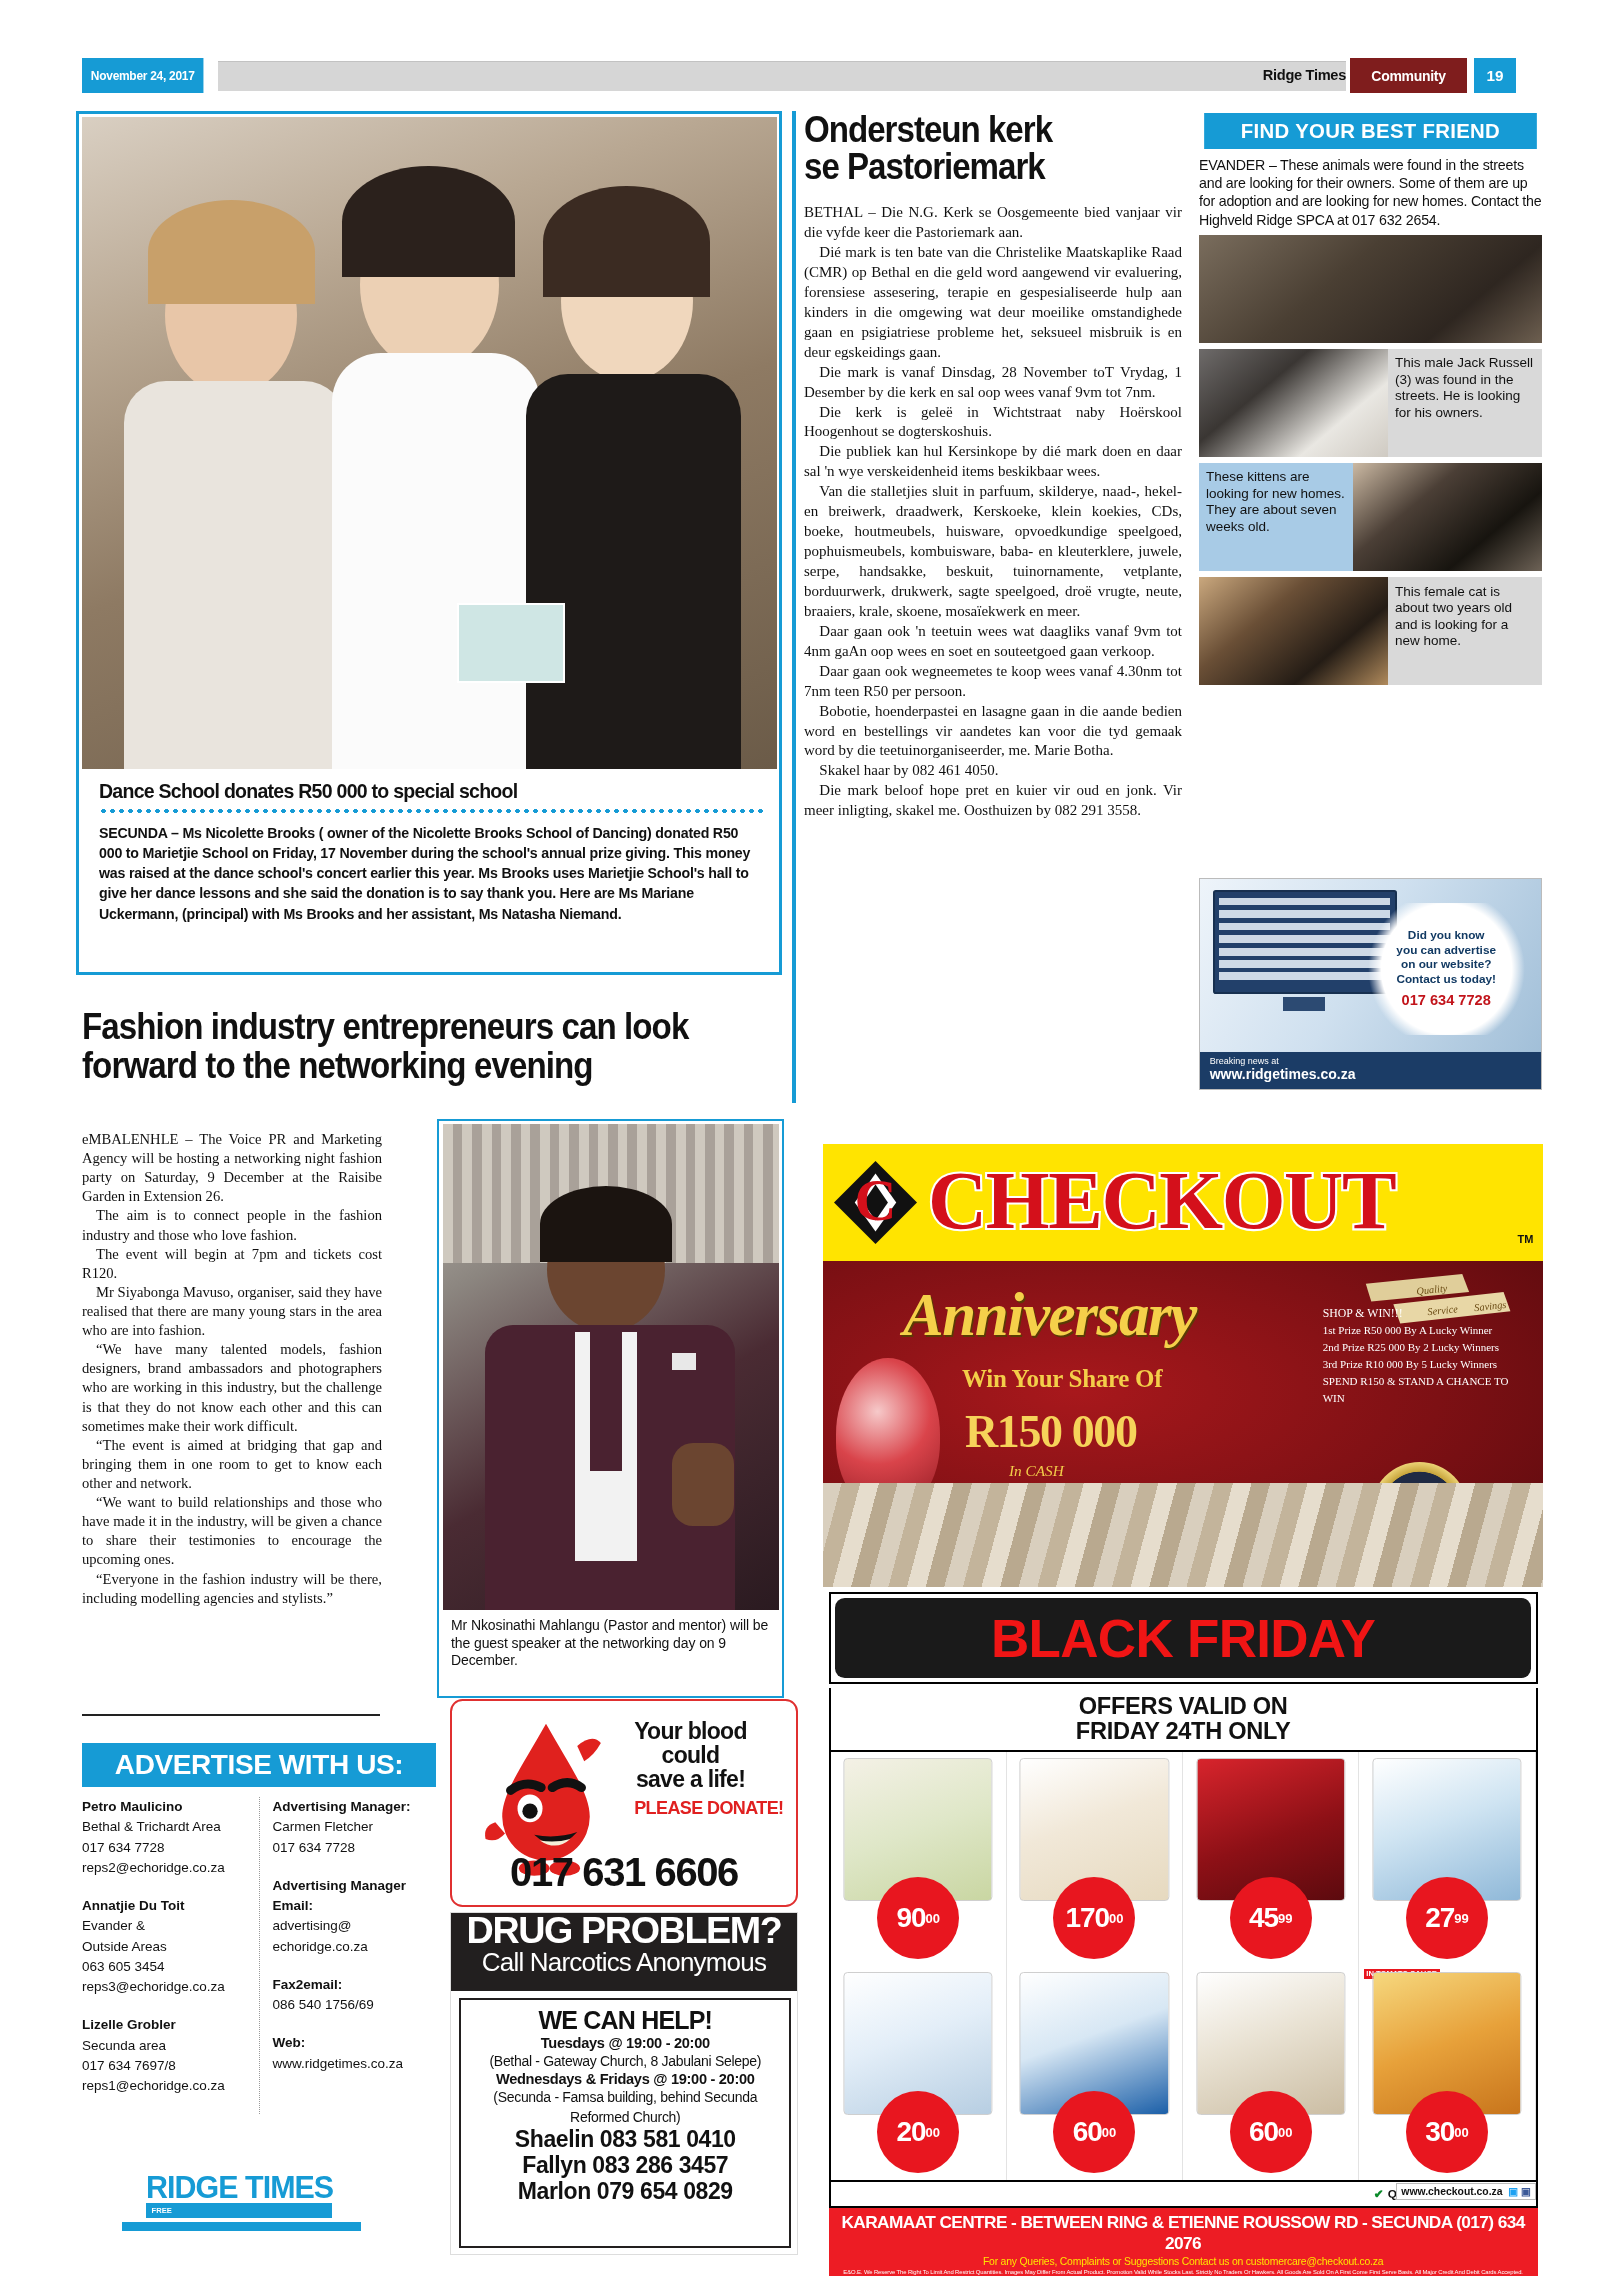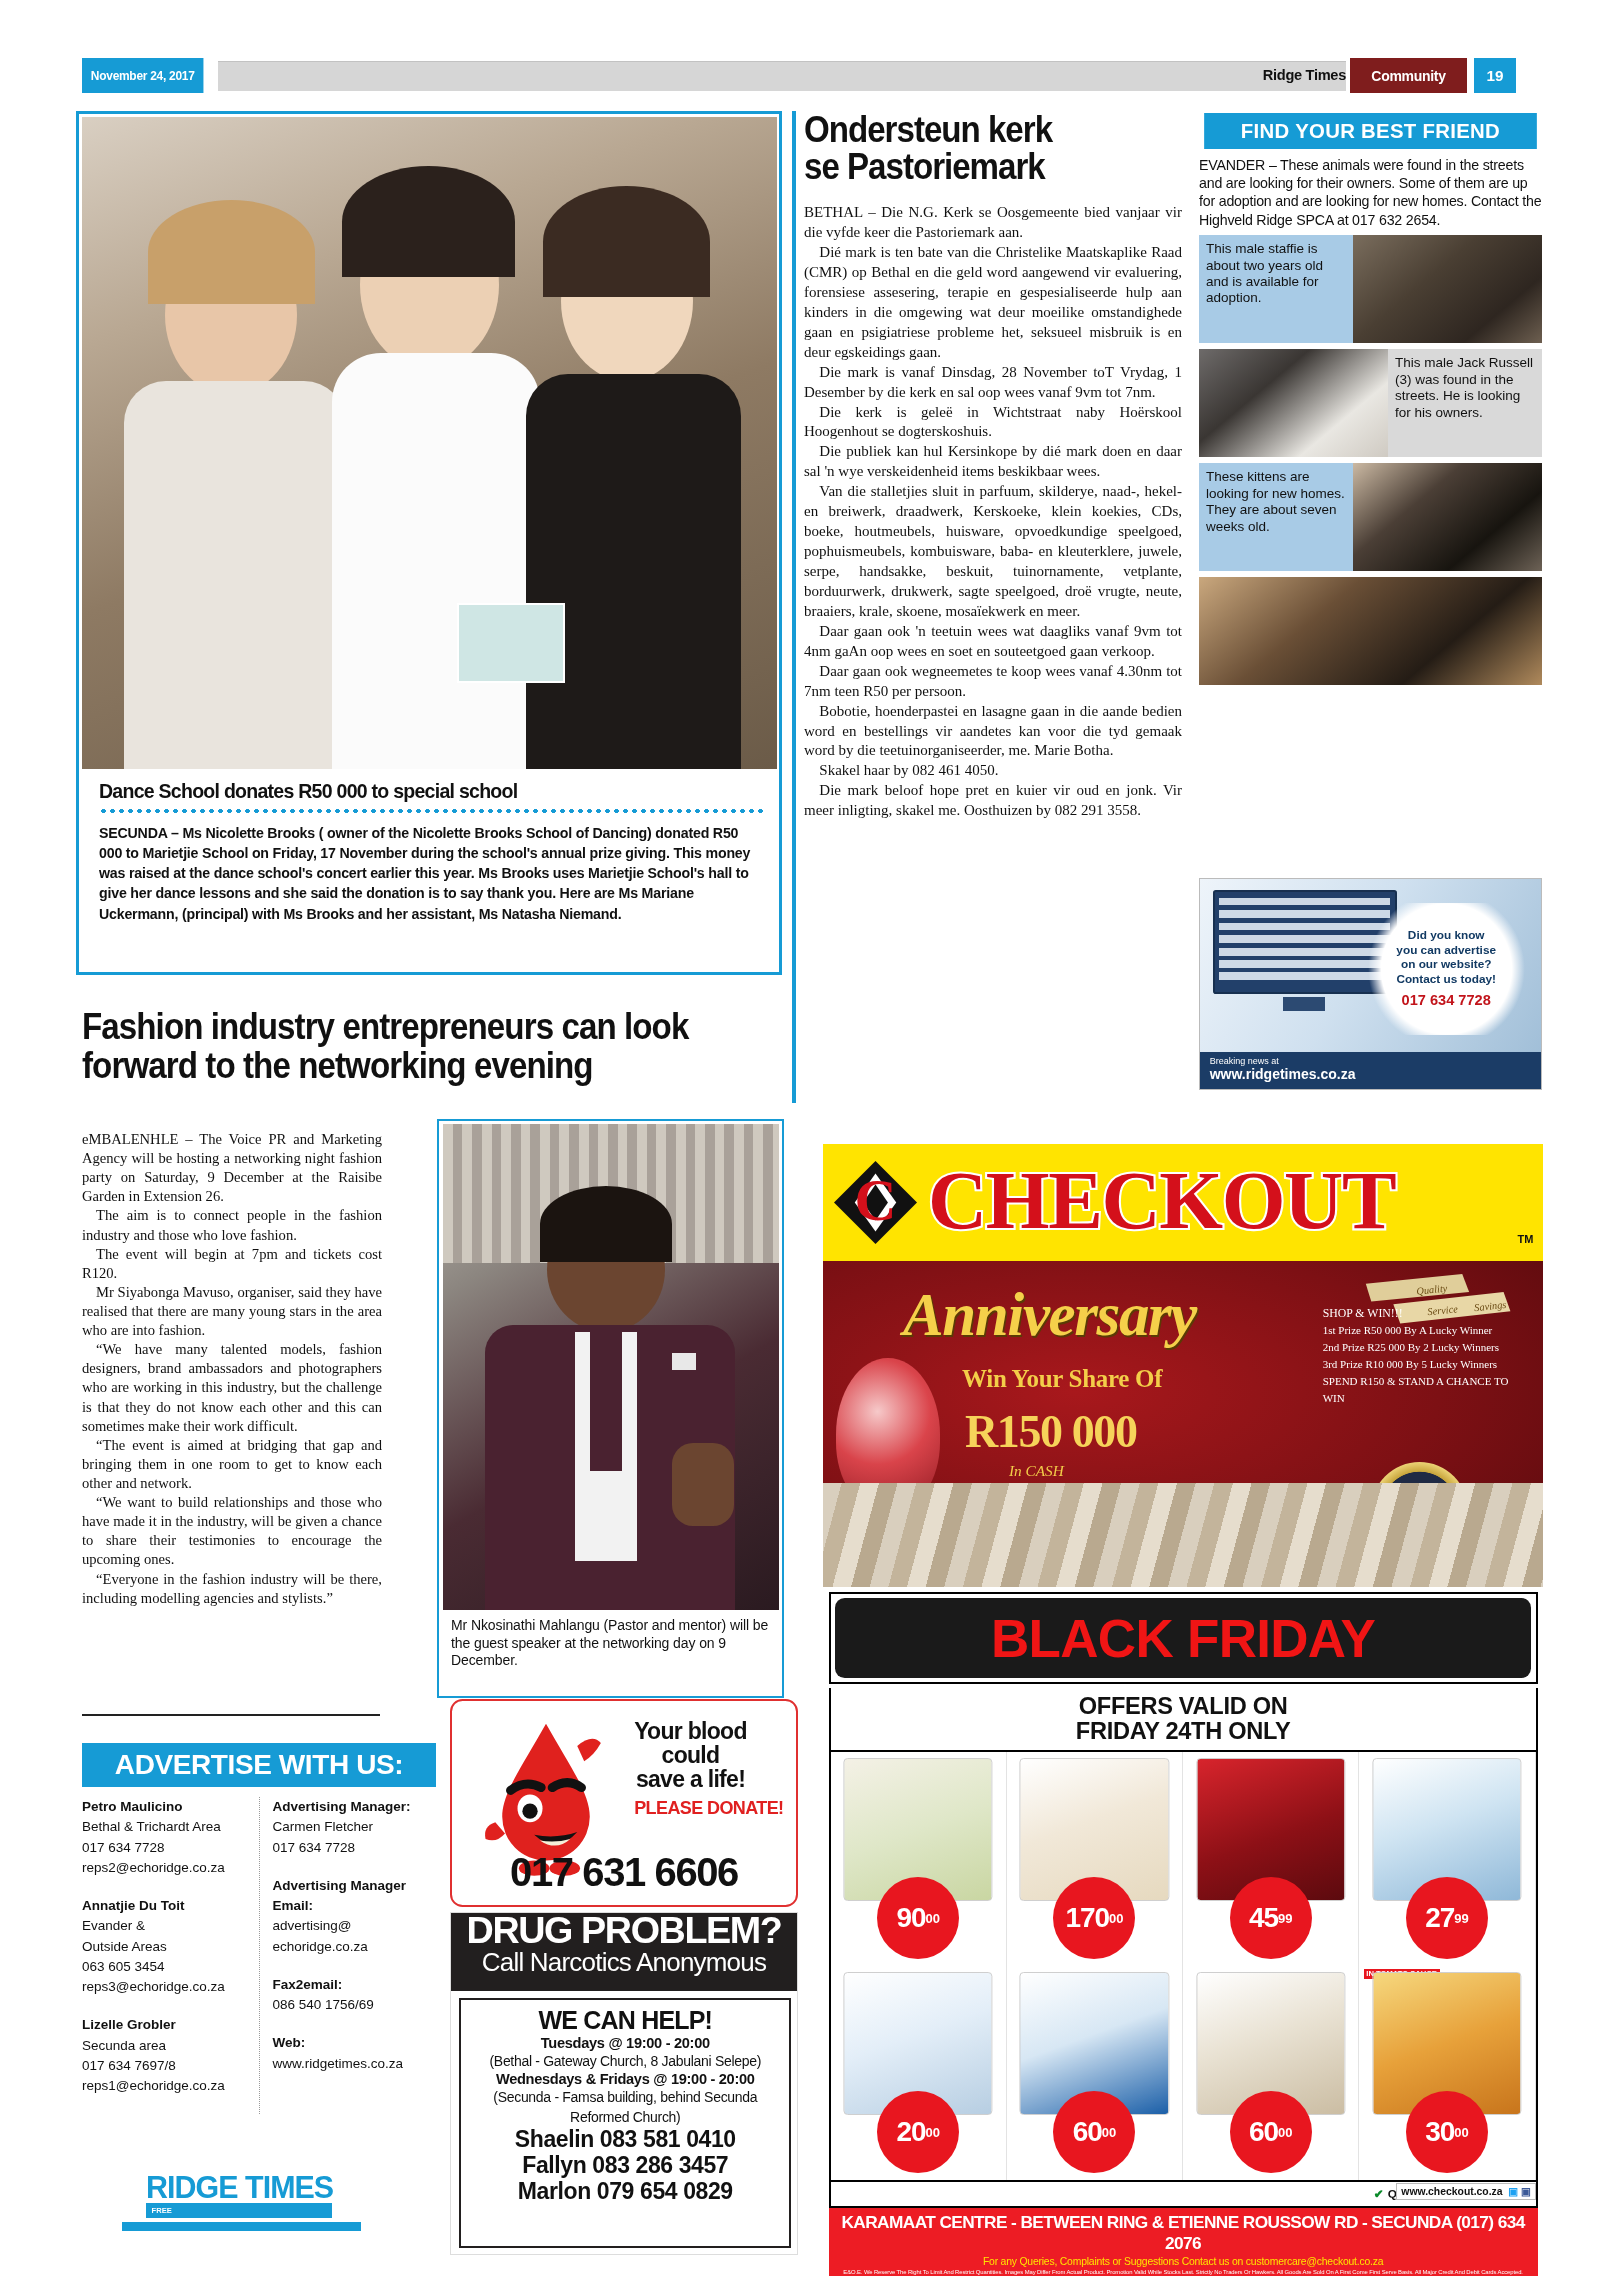--- a/index.html
+++ b/index.html
@@ -227,32 +227,32 @@
       <p>Skakel haar by 082 461 4050.</p>
       <p>Die mark beloof hope pret en kuier vir oud en jonk. Vir meer inligting, skakel me. Oosthuizen by 082 291 3558.</p>
     </div>
   </div>
 
   <div class="abs" id="spca">
     <div id="spca-head">FIND YOUR BEST FRIEND</div>
     <div id="spca-intro">EVANDER – These animals were found in the streets and are looking for their owners. Some of them are up for adoption and are looking for new homes. Contact the Highveld Ridge SPCA at 017 632 2654.</div>
 
     <div class="spca-row">
-      <div class="spca-cap blue">This male staffie is about two years old and is available for adoption.</div>
       <div class="spca-img img-dog1"></div>
     </div>
     <div class="spca-row rev">
       <div class="spca-cap grey">This male Jack Russell (3) was found in the streets. He is looking for his owners.</div>
       <div class="spca-img img-dog2"></div>
     </div>
     <div class="spca-row">
       <div class="spca-cap blue">These kittens are looking for new homes. They are about seven weeks old.</div>
       <div class="spca-img img-cat1"></div>
     </div>
     <div class="spca-row rev">
+      <div class="spca-cap grey">This female cat is about two years old and is looking for a new home.</div>
       <div class="spca-img img-cat2"></div>
     </div>
   </div>
 
   <div class="abs" id="webad">
     <div class="abs" id="webad-screen">
       <div class="bar" style="top:5.6px;"></div>
         <div class="bar" style="top:18px;"></div>
       <div class="bar" style="top:30.5px;"></div>
         <div class="bar" style="top:43px;"></div>

